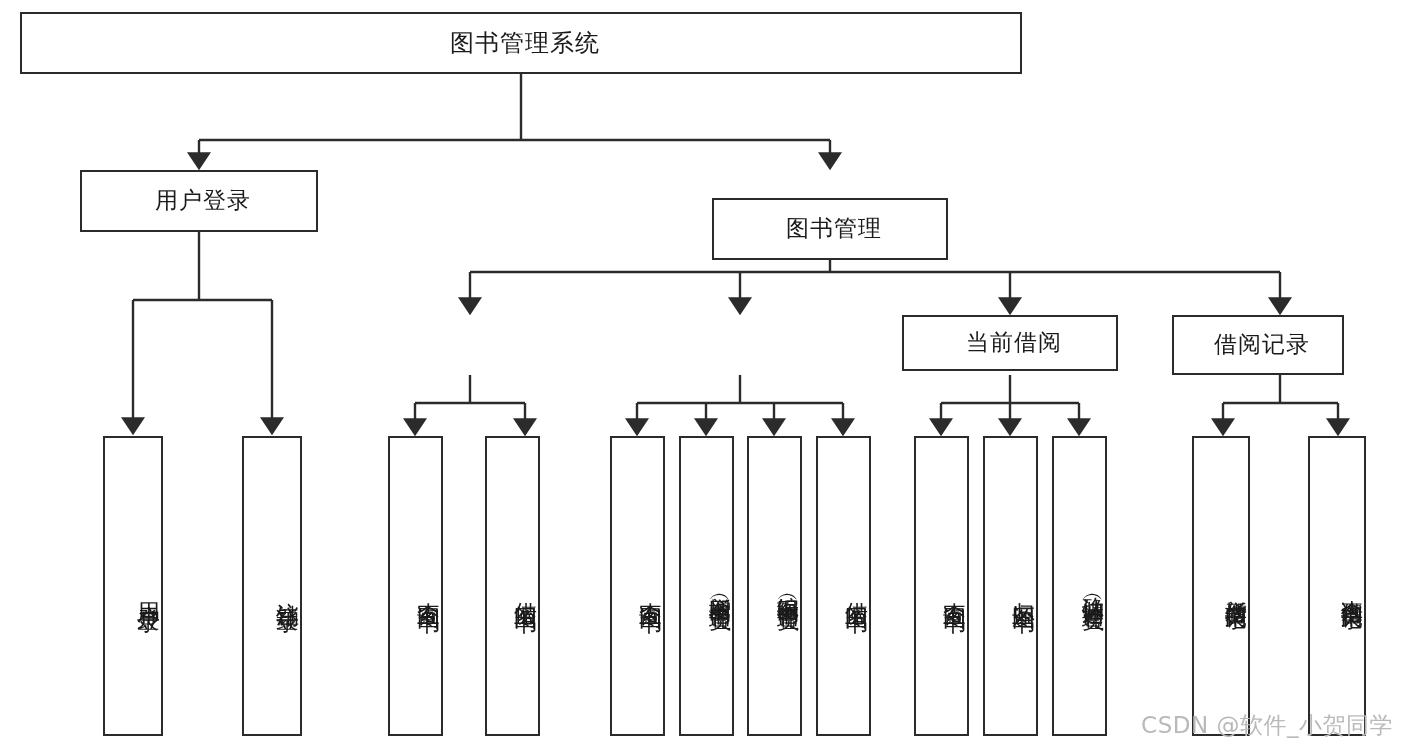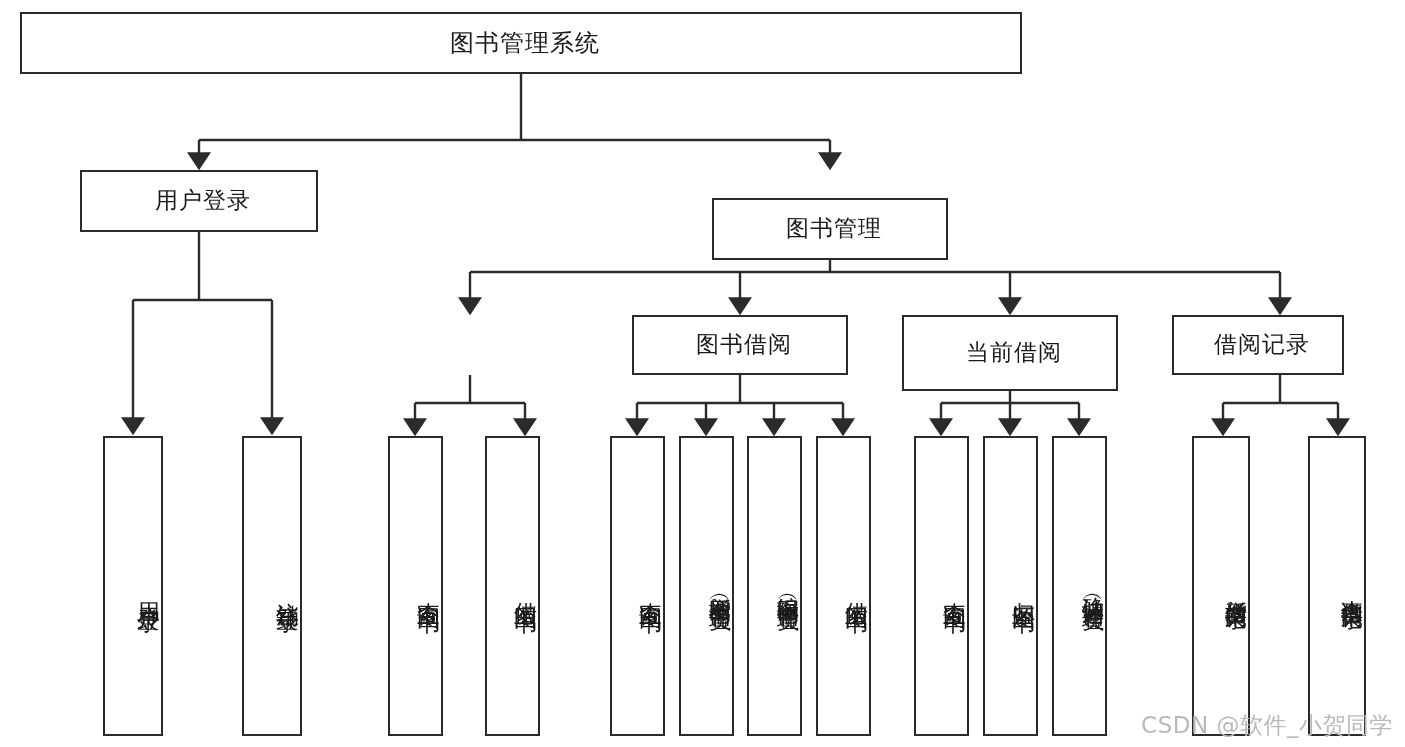--- a/index.html
+++ b/index.html
@@ -135,25 +135,22 @@
 
   <div class="node node-h" style="left:80px; top:170px; width:238px; height:62px;">
     <span>用户登录</span>
   </div>
 
   <div class="node node-h" style="left:712px; top:170px; width:236px; height:62px;margin-top:28px;">
     <span>图书管理</span>
   </div>
 
 
-  <div class="node node-h" style="left:632px; top:315px; width:216px; height:60px;">
-    <span>图书借阅</span>
-  </div>
-
-  <div class="node node-h" style="left:902px; top:315px; width:216px; height:76px;">
+
+  <div class="node node-h" style="left:902px; top:315px; width:216px; height:56px;">
     <span>当前借阅</span>
   </div>
 
   <div class="node node-h" style="left:1172px; top:315px; width:172px; height:60px;">
     <span>借阅记录</span>
   </div>
 
   <div class="node node-v" style="left:103px; top:436px; width:60px; height:300px;">
     <span>用户登录</span>
   </div>

